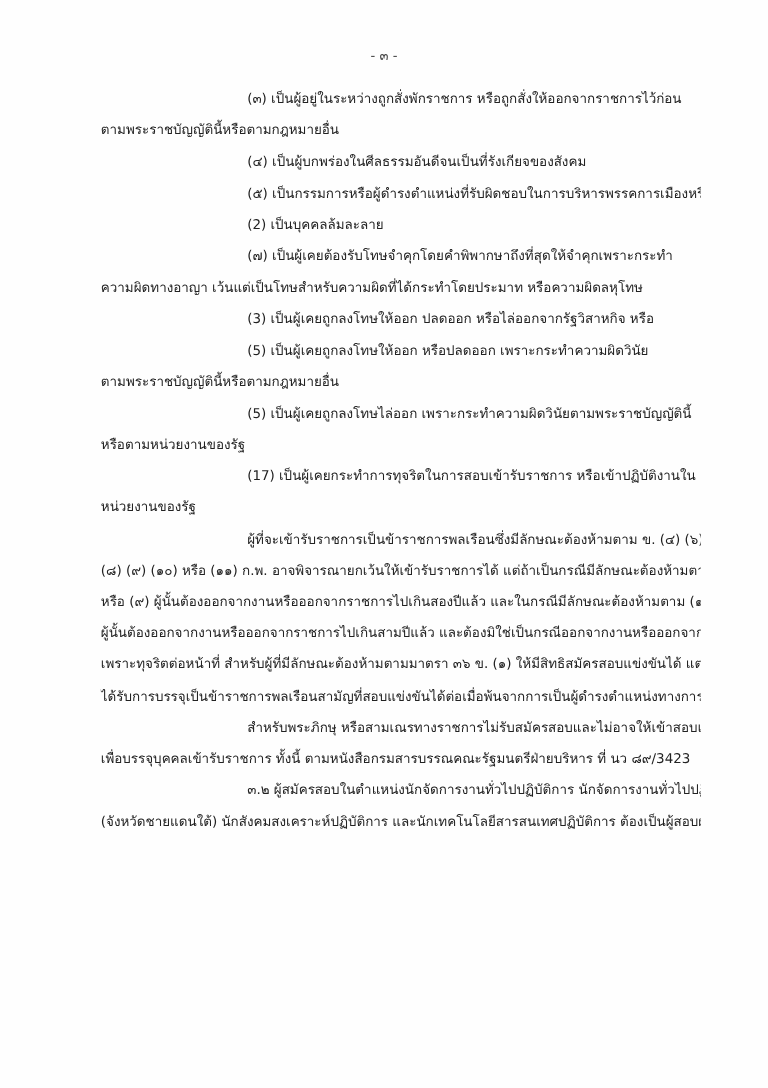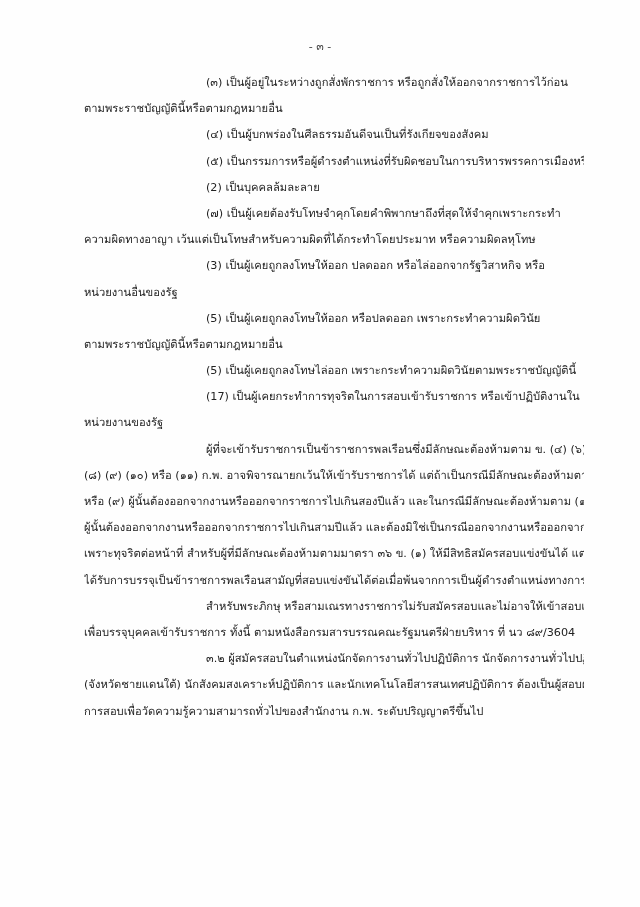--- a/index.html
+++ b/index.html
@@ -20,31 +20,30 @@
   <div class="pnum">- ๓ -</div>
   <div class="body" id="body">
       <div class="line ind">(๓) เป็นผู้อยู่ในระหว่างถูกสั่งพักราชการ หรือถูกสั่งให้ออกจากราชการไว้ก่อน</div>
       <div class="line">ตามพระราชบัญญัตินี้หรือตามกฎหมายอื่น</div>
       <div class="line ind">(๔) เป็นผู้บกพร่องในศีลธรรมอันดีจนเป็นที่รังเกียจของสังคม</div>
       <div class="line ind">(๕) เป็นกรรมการหรือผู้ดำรงตำแหน่งที่รับผิดชอบในการบริหารพรรคการเมืองหรือ</div>
       <div class="line ind">(2) เป็นบุคคลล้มละลาย</div>
       <div class="line ind">(๗) เป็นผู้เคยต้องรับโทษจำคุกโดยคำพิพากษาถึงที่สุดให้จำคุกเพราะกระทำ</div>
       <div class="line">ความผิดทางอาญา เว้นแต่เป็นโทษสำหรับความผิดที่ได้กระทำโดยประมาท หรือความผิดลหุโทษ</div>
       <div class="line ind">(3) เป็นผู้เคยถูกลงโทษให้ออก ปลดออก หรือไล่ออกจากรัฐวิสาหกิจ หรือ</div>
-      <div class="line">หน่วยงานอื่นของรัฐ</div>
       <div class="line ind">(5) เป็นผู้เคยถูกลงโทษให้ออก หรือปลดออก เพราะกระทำความผิดวินัย</div>
       <div class="line">ตามพระราชบัญญัตินี้หรือตามกฎหมายอื่น</div>
       <div class="line ind">(5) เป็นผู้เคยถูกลงโทษไล่ออก เพราะกระทำความผิดวินัยตามพระราชบัญญัตินี้</div>
+      <div class="line">หรือตามหน่วยงานของรัฐ</div>
       <div class="line ind">(17) เป็นผู้เคยกระทำการทุจริตในการสอบเข้ารับราชการ หรือเข้าปฏิบัติงานใน</div>
       <div class="line">หน่วยงานของรัฐ</div>
       <div class="line ind">ผู้ที่จะเข้ารับราชการเป็นข้าราชการพลเรือนซึ่งมีลักษณะต้องห้ามตาม ข. (๔) (๖) (๗)</div>
       <div class="line">(๘) (๙) (๑๐) หรือ (๑๑) ก.พ. อาจพิจารณายกเว้นให้เข้ารับราชการได้ แต่ถ้าเป็นกรณีมีลักษณะต้องห้ามตาม (๘)</div>
       <div class="line">หรือ (๙) ผู้นั้นต้องออกจากงานหรือออกจากราชการไปเกินสองปีแล้ว และในกรณีมีลักษณะต้องห้ามตาม (๑๐)</div>
       <div class="line">ผู้นั้นต้องออกจากงานหรือออกจากราชการไปเกินสามปีแล้ว และต้องมิใช่เป็นกรณีออกจากงานหรือออกจากราชการ</div>
       <div class="line">เพราะทุจริตต่อหน้าที่ สำหรับผู้ที่มีลักษณะต้องห้ามตามมาตรา ๓๖ ข. (๑) ให้มีสิทธิสมัครสอบแข่งขันได้ แต่จะมีสิทธิ</div>
       <div class="line">ได้รับการบรรจุเป็นข้าราชการพลเรือนสามัญที่สอบแข่งขันได้ต่อเมื่อพ้นจากการเป็นผู้ดำรงตำแหน่งทางการเมืองแล้ว</div>
       <div class="line ind">สำหรับพระภิกษุ หรือสามเณรทางราชการไม่รับสมัครสอบและไม่อาจให้เข้าสอบแข่งขัน</div>
-      <div class="line">เพื่อบรรจุบุคคลเข้ารับราชการ ทั้งนี้ ตามหนังสือกรมสารบรรณคณะรัฐมนตรีฝ่ายบริหาร ที่ นว ๘๙/3604</div>
+      <div class="line">เพื่อบรรจุบุคคลเข้ารับราชการ ทั้งนี้ ตามหนังสือกรมสารบรรณคณะรัฐมนตรีฝ่ายบริหาร ที่ นว ๘๙/3423</div>
       <div class="line ind">๓.๒  ผู้สมัครสอบในตำแหน่งนักจัดการงานทั่วไปปฏิบัติการ นักจัดการงานทั่วไปปฏิบัติการ</div>
       <div class="line">(จังหวัดชายแดนใต้) นักสังคมสงเคราะห์ปฏิบัติการ และนักเทคโนโลยีสารสนเทศปฏิบัติการ ต้องเป็นผู้สอบผ่าน</div>
-      <div class="line">การสอบเพื่อวัดความรู้ความสามารถทั่วไปของสำนักงาน ก.พ. ระดับปริญญาตรีขึ้นไป</div>
     </div>
 </div>
 
 </body></html>

